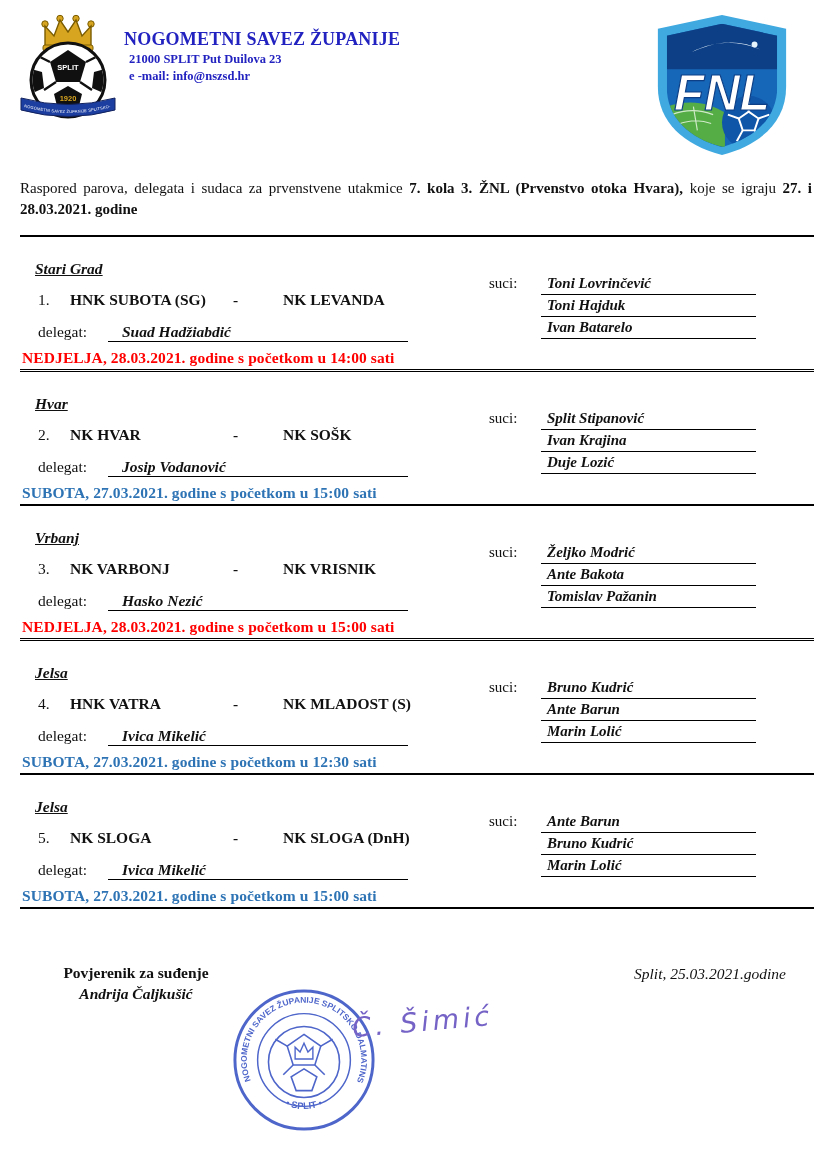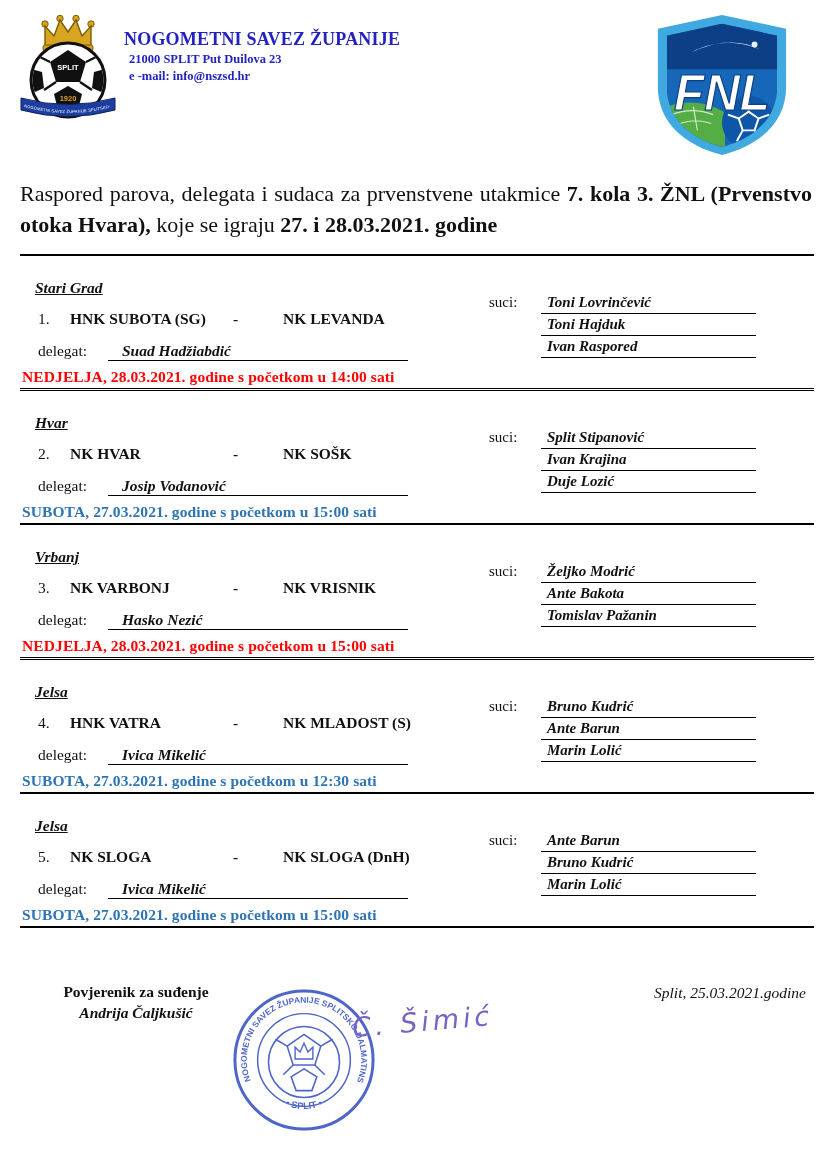--- a/index.html
+++ b/index.html
@@ -15,21 +15,21 @@
   
   .header { display: flex; align-items: flex-start; padding: 12px 24px 0 20px; }
   .crest { width: 96px; height: 116px; flex: 0 0 auto; }
   .org-block { margin-left: 8px; padding-top: 16px; color: #2222c0; }
   .org-name { font-size: 18px; font-weight: bold; line-height: 1.28; letter-spacing: .2px; }
   .org-sub { font-size: 12.5px; font-weight: bold; margin-left: 5px; line-height: 1.35; }
   .fnl-wrap { margin-left: auto; margin-right: 14px; }
   
   .intro {
     margin: 16px 22px 0 20px;
-    font-size: 22px;
+    font-size: 15px;
     line-height: 1.42;
     text-align: justify;
   }
   .intro b { font-weight: bold; }
   .top-rule { border-top: 2.5px solid #000; margin: 14px 20px 0 20px; }
   
   .sections { margin: 0 20px; }
   .match { position: relative; padding-top: 23px; }
   .venue {
     margin-left: 15px;
@@ -64,21 +64,21 @@
   }
   .schedule {
     margin-top: 7px;
     padding: 0 0 2px 2px;
     font-weight: bold; font-size: 15.5px;
     letter-spacing: .1px;
   }
   .rule-double { height: 3px; border-top: 1.5px solid #000; border-bottom: 1.5px solid #000; }
   .rule-single { border-top: 2.5px solid #000; }
   
-  .footer { display: flex; margin: 54px 28px 0 20px; font-size: 15.5px; justify-content: center; }
+  .footer { display: flex; margin: 54px 48px 0 20px; font-size: 15.5px; justify-content: center; }
   .f-block { text-align: center; line-height: 1.35; }
   .f-left { width: 232px; }
   .f-center { width: 280px; margin-left: 30px; }
   .f-title { font-weight: bold; }
   .f-name { font-weight: bold; font-style: italic; }
   .f-date { flex: 1; text-align: right; font-style: italic; padding-top: 2px; }
   .stamp { position: absolute; left: 230px; top: 986px; opacity: .9; }
   .signature {
     position: absolute; left: 352px; top: 1006px;
     transform: rotate(-5deg);
@@ -177,21 +177,21 @@
         <span class="num">1.</span>
         <span class="home">HNK SUBOTA (SG)</span>
         <span class="dash">-</span>
         <span class="away">NK LEVANDA</span>
       </div>
       <div class="suci-block">
         <span class="suci-label">suci:</span>
         <div class="ref-list">
           <div class="ref">Toni Lovrinčević</div>
           <div class="ref">Toni Hajduk</div>
-          <div class="ref">Ivan Raspored</div>
+          <div class="ref">Ivan Batarelo</div>
         </div>
       </div>
       <div class="delegat-row">
         <span class="delegat-label">delegat:</span>
         <span class="delegate">Suad Hadžiabdić</span>
       </div>
       <div class="schedule" style="color: rgb(255, 0, 0);">NEDJELJA, 28.03.2021. godine s početkom u 14:00 sati</div>
       <div class="rule-double"></div>
     </section>
 

